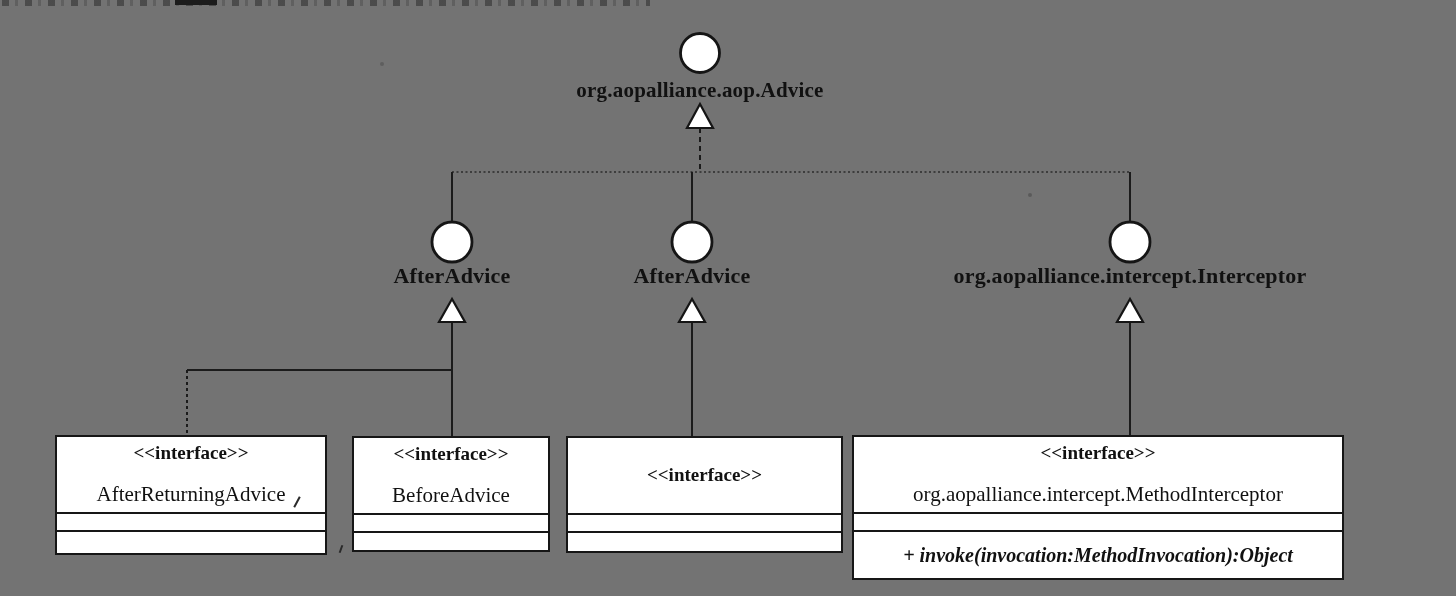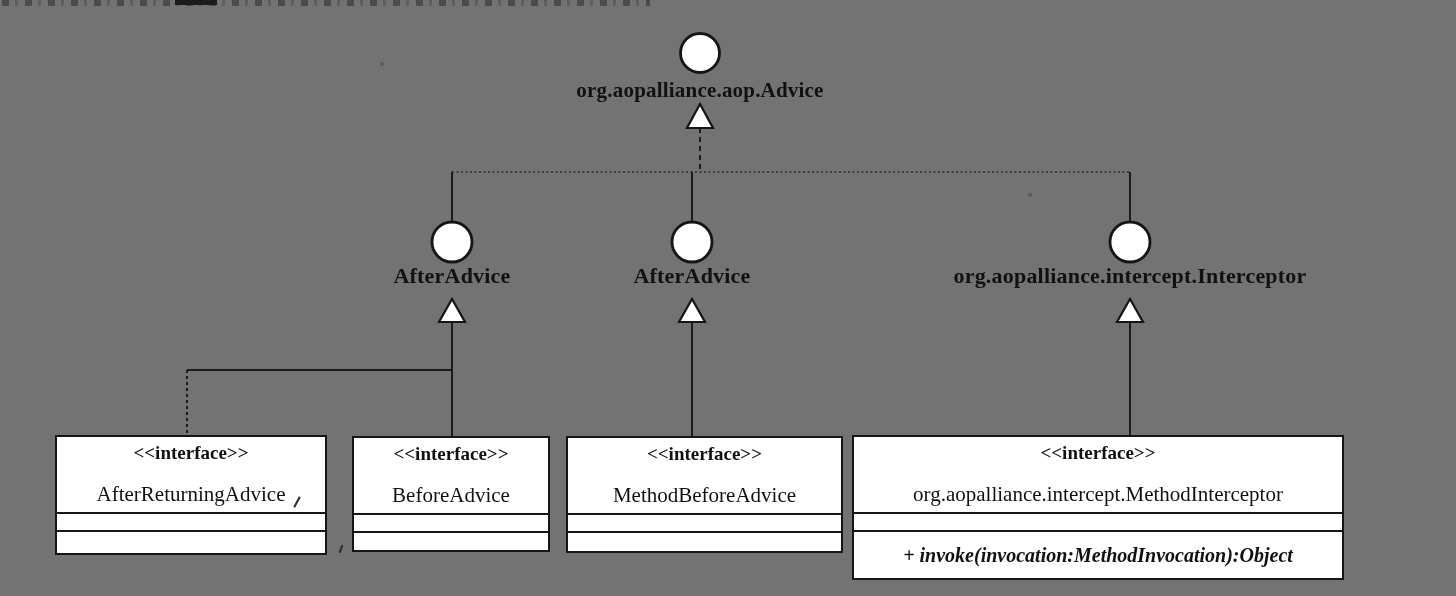--- a/index.html
+++ b/index.html
@@ -94,21 +94,20 @@
       <div class="stereo">&lt;&lt;interface&gt;&gt;</div>
       <div class="box-name">BeforeAdvice</div>
     </div>
     <div class="attrs"></div>
     <div class="ops"></div>
   </div>
 
   <div class="umlbox" style="left:566px;top:436px;width:277px;height:117px;">
     <div class="box-title">
       <div class="stereo">&lt;&lt;interface&gt;&gt;</div>
-      <div class="box-name">MethodBeforeAdvice</div>
     </div>
     <div class="attrs"></div>
     <div class="ops"></div>
   </div>
 
   <div class="umlbox" style="left:852px;top:435px;width:492px;height:145px;">
     <div class="box-title">
       <div class="stereo">&lt;&lt;interface&gt;&gt;</div>
       <div class="box-name">org.aopalliance.intercept.MethodInterceptor</div>
     </div>

